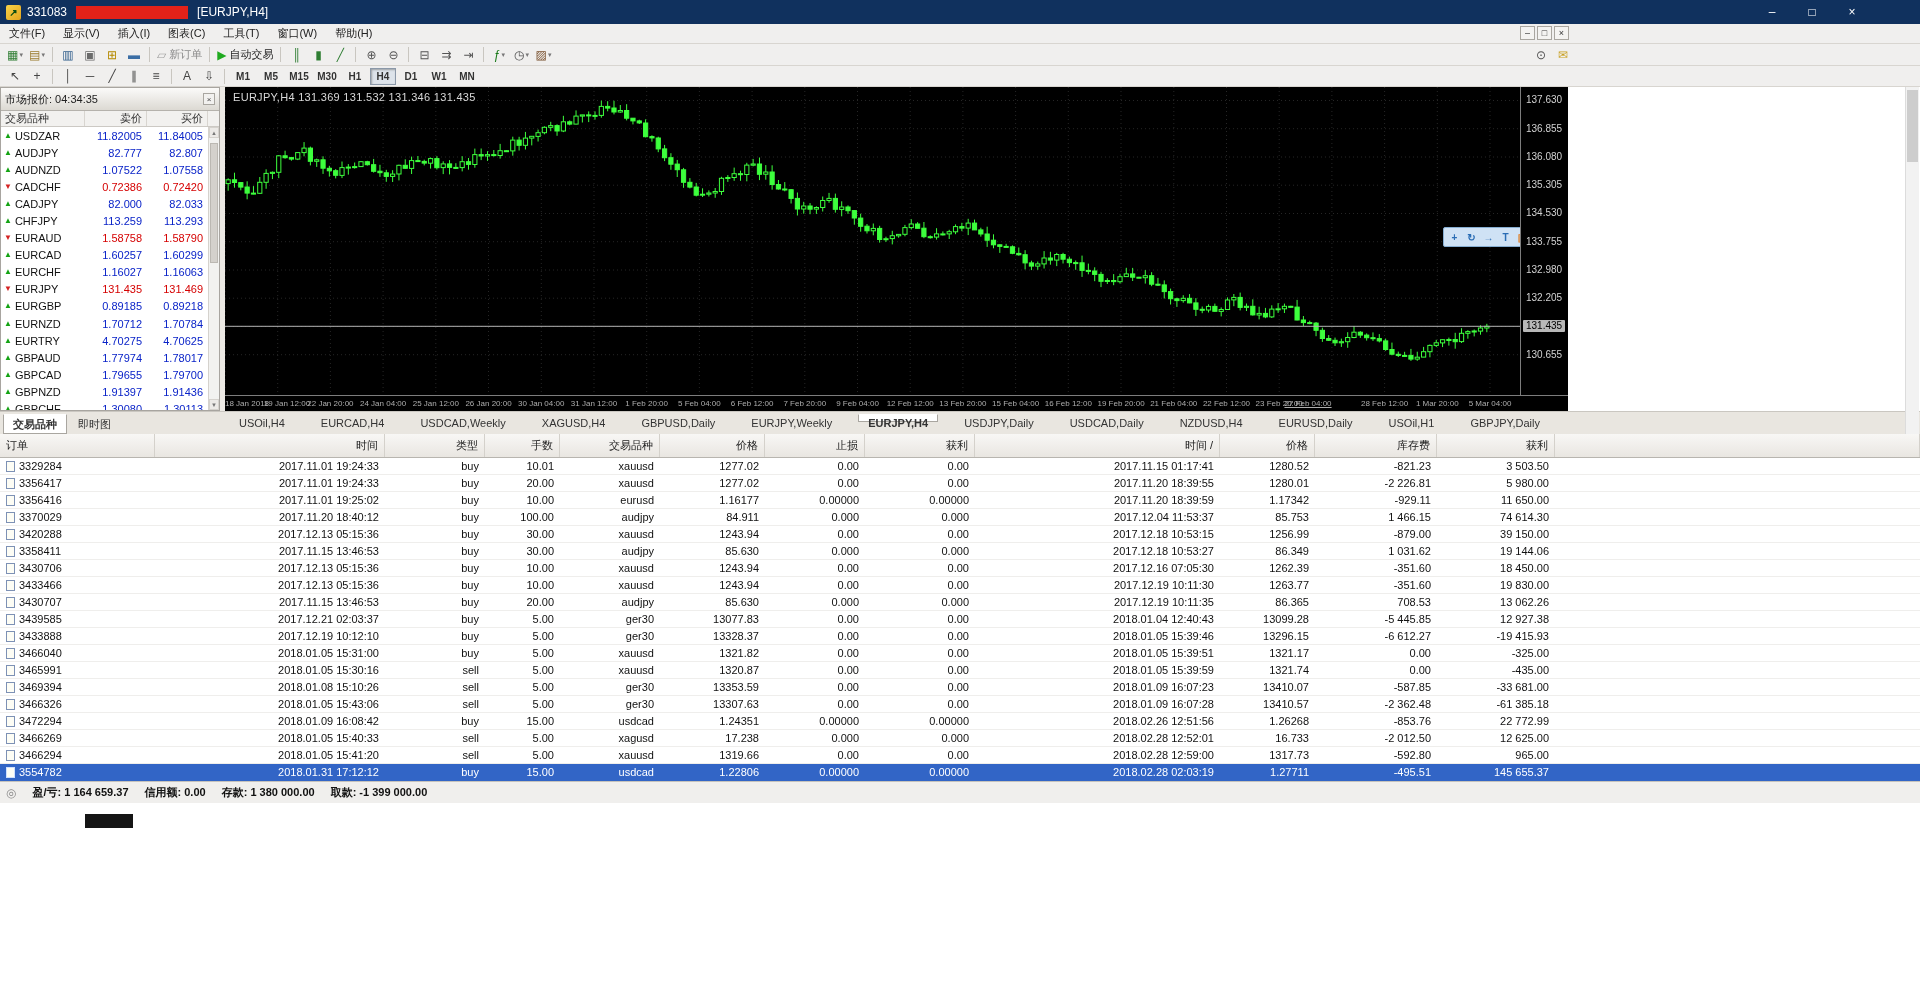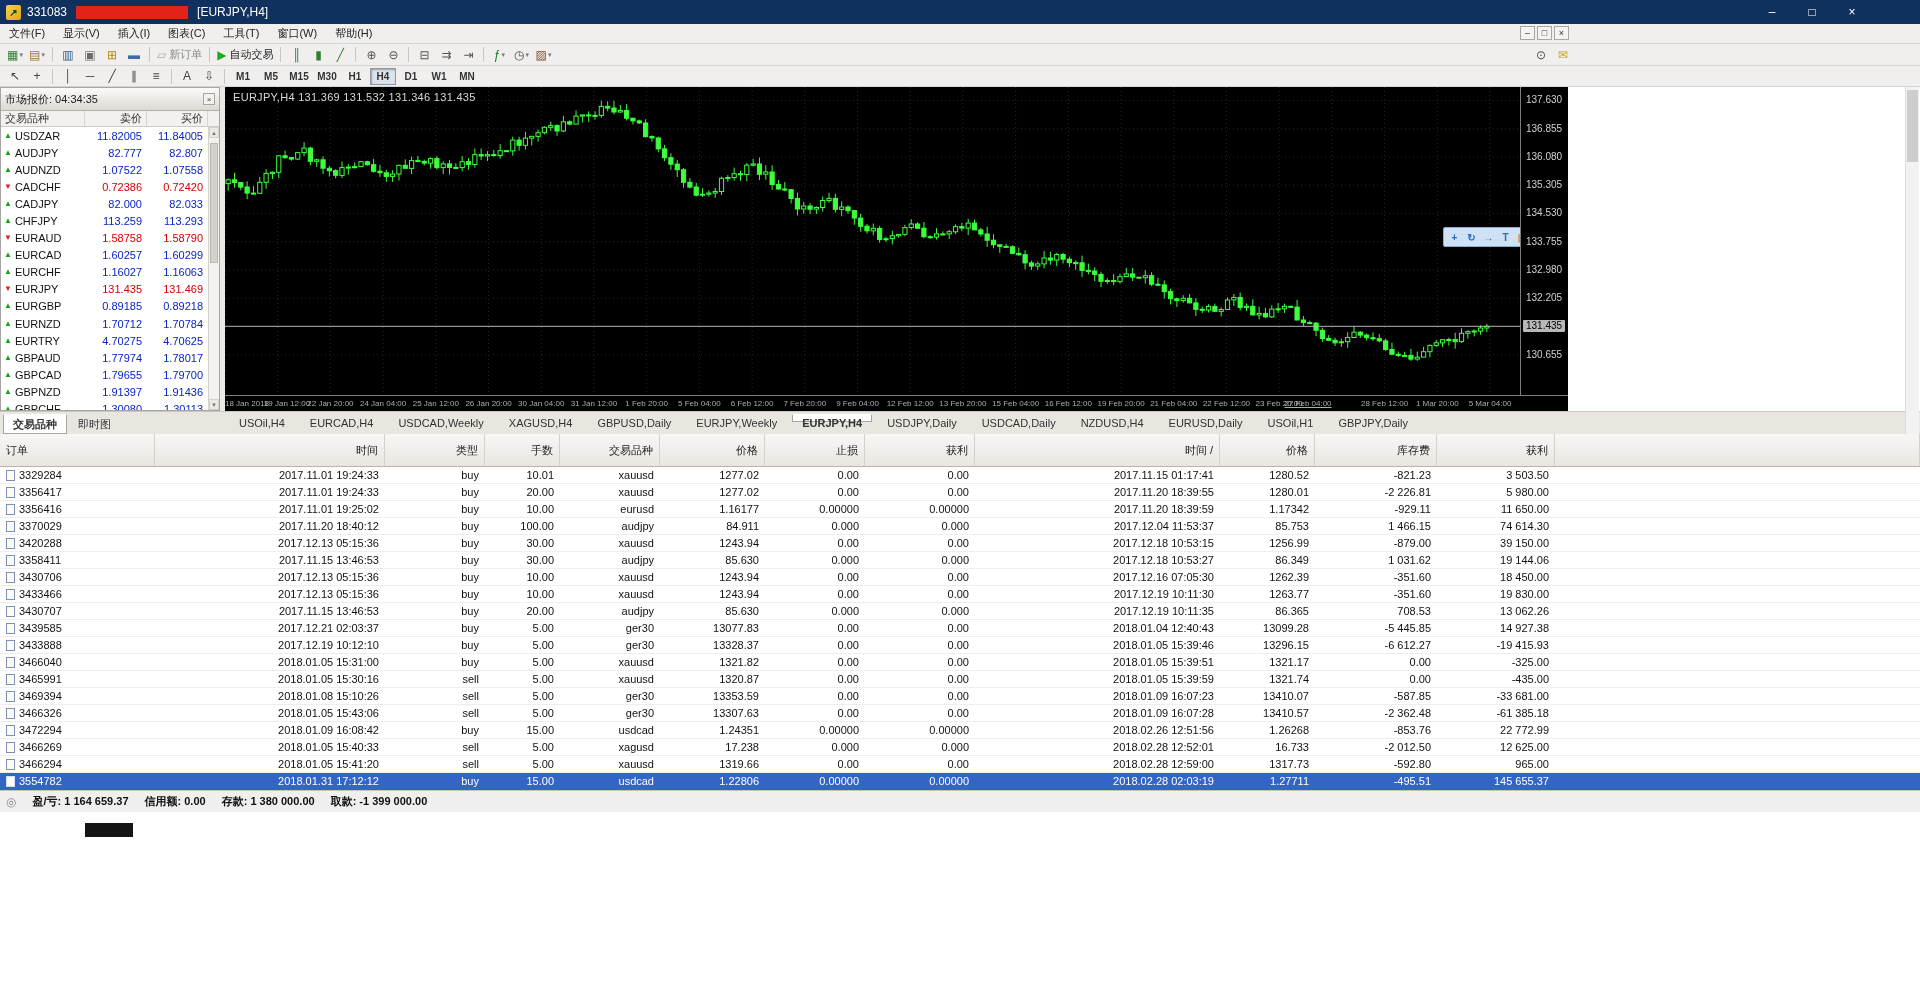--- a/index.html
+++ b/index.html
@@ -63,28 +63,28 @@
 .ta-label{position:absolute;top:3px;font-size:8px;color:#adadad;white-space:nowrap}
 .ohlc{position:absolute;left:8px;top:4px;color:#d8d8d8;font-size:11px;letter-spacing:.3px}
 .annotation{position:absolute;left:512px;top:250px;color:#ff1e1e;font-size:23px;font-weight:bold;letter-spacing:2px;white-space:nowrap}
 .float-tb{position:absolute;left:1218px;top:140px;height:20px;background:#cfe2f5;border:1px solid #86aed2;border-radius:2px;display:flex;align-items:center;gap:2px;padding:1px 3px;box-shadow:1px 1px 3px rgba(0,0,0,.4)}
 .ftb{width:15px;height:15px;display:flex;align-items:center;justify-content:center;font-size:10px;font-weight:bold}
 .main-right-gap{flex:1;background:#fff}
 
 
 .tabsrow{height:23px;background:#e9e6e0;border-top:1px solid #cac7c1;display:flex;align-items:stretch}
 .mw-tabs{width:225px;display:flex;padding:2px 0 0 3px;gap:1px}
-.chart-tabs{flex:1;display:flex;padding:2px 0 12px 4px;gap:5px}
+.chart-tabs{flex:1;display:flex;padding:2px 0 12px 4px;gap:16px}
 .tab{padding:2px 9px 3px;color:#333;border:1px solid transparent;white-space:nowrap}
 .tab.active{background:#fff;border:1px solid #a9a6a0;border-top-color:#fff;font-weight:bold}
 
 
 .orders{background:#fff}
 .ogrid{display:grid;grid-template-columns:155px 230px 100px 75px 100px 105px 100px 110px 245px 95px 122px 118px 1fr}
-.ohead{height:33px;background:linear-gradient(#f8f7f5,#e9e6e1);border-bottom:1px solid #b8b5af}
+.ohead{height:24px;background:linear-gradient(#f8f7f5,#e9e6e1);border-bottom:1px solid #b8b5af}
 .ohead div{border-right:1px solid #d4d1cb;display:flex;align-items:center;justify-content:flex-end;padding:0 6px;color:#222;white-space:nowrap}
 .ohead div:first-child{justify-content:flex-start}
 .orow{height:17px;border-bottom:1px solid #efeeec;align-items:center}
 .orow div{padding:0 6px;text-align:right;white-space:nowrap;overflow:hidden}
 .orow div.tik{text-align:left;display:flex;align-items:center;gap:4px}
 .doc-icon{display:inline-block;width:9px;height:11px;background:#fdfdf5;border:1px solid #7d91b5;flex:0 0 auto}
 .orow.selected{background:#3265c6;color:#fff;border-bottom-color:#3265c6}
 .orow.selected .doc-icon{border-color:#cfe0ff}
 
 
@@ -1118,21 +1118,21 @@
           <div>2017.12.21 02:03:37</div>
           <div>buy</div>
           <div>5.00</div>
           <div>ger30</div>
           <div>13077.83</div>
           <div>0.00</div>
           <div>0.00</div>
           <div>2018.01.04 12:40:43</div>
           <div>13099.28</div>
           <div>-5 445.85</div>
-          <div>14 927.38</div>
+          <div>12 927.38</div>
           <div></div>
         </div>
         <div class="ogrid orow">
           <div class="tik">
             <span class="doc-icon"></span>
             <span>3433888</span>
           </div>
           <div>2017.12.19 10:12:10</div>
           <div>buy</div>
           <div>5.00</div>

